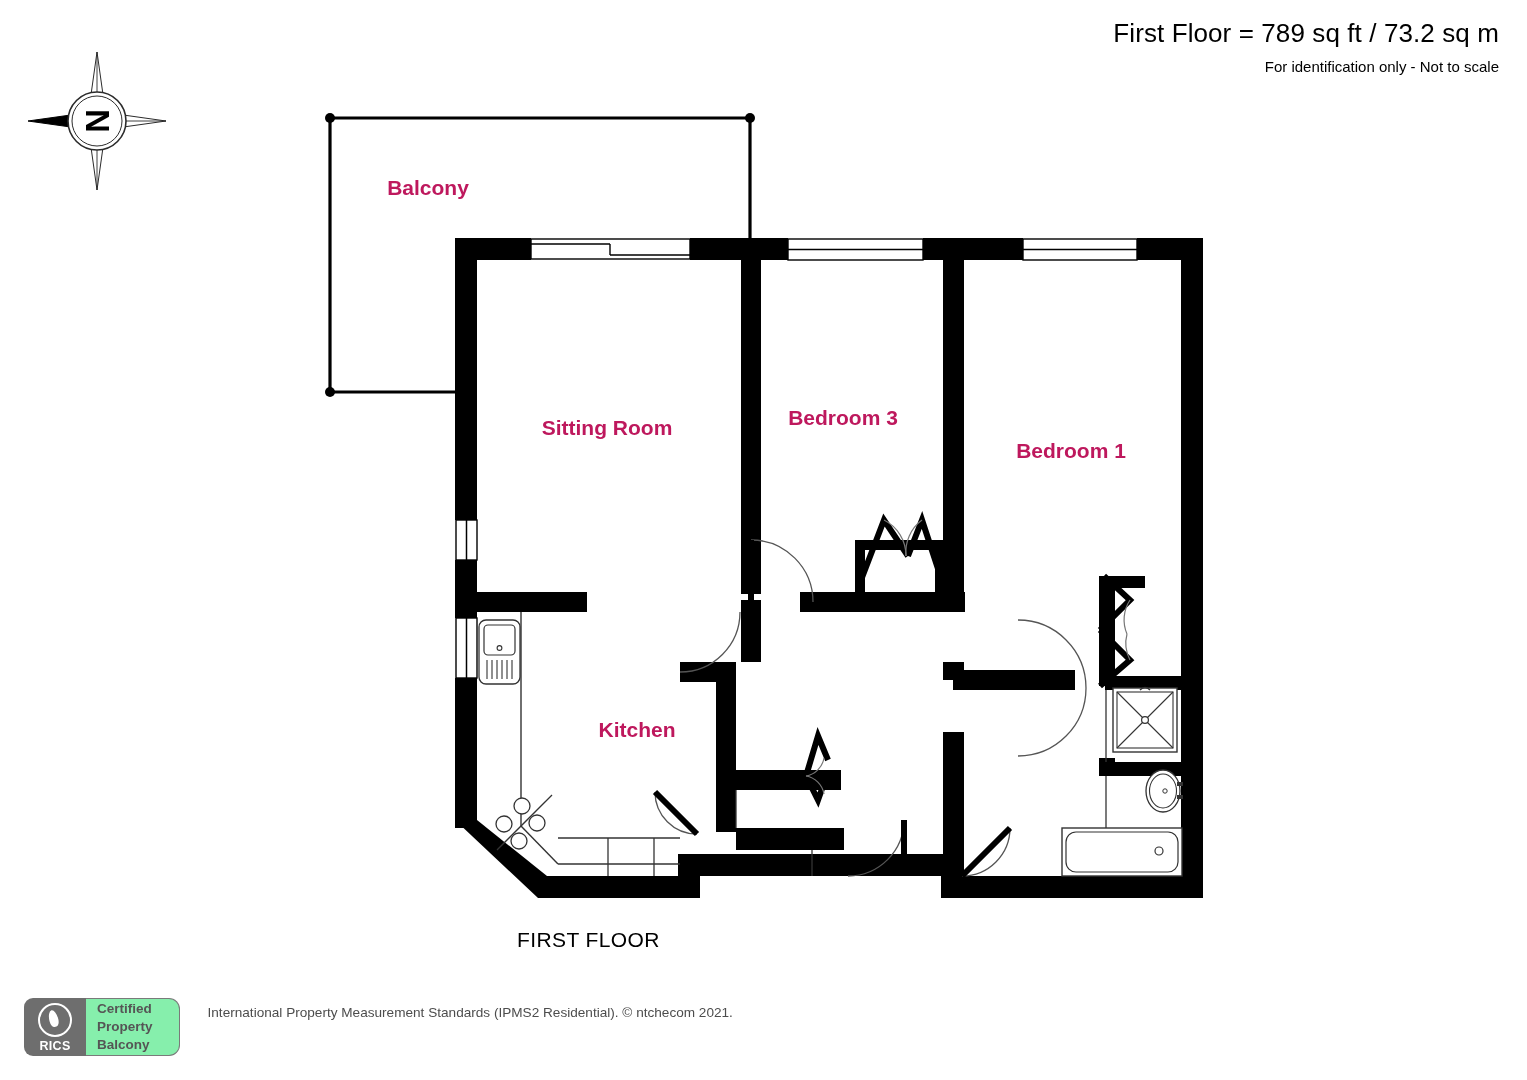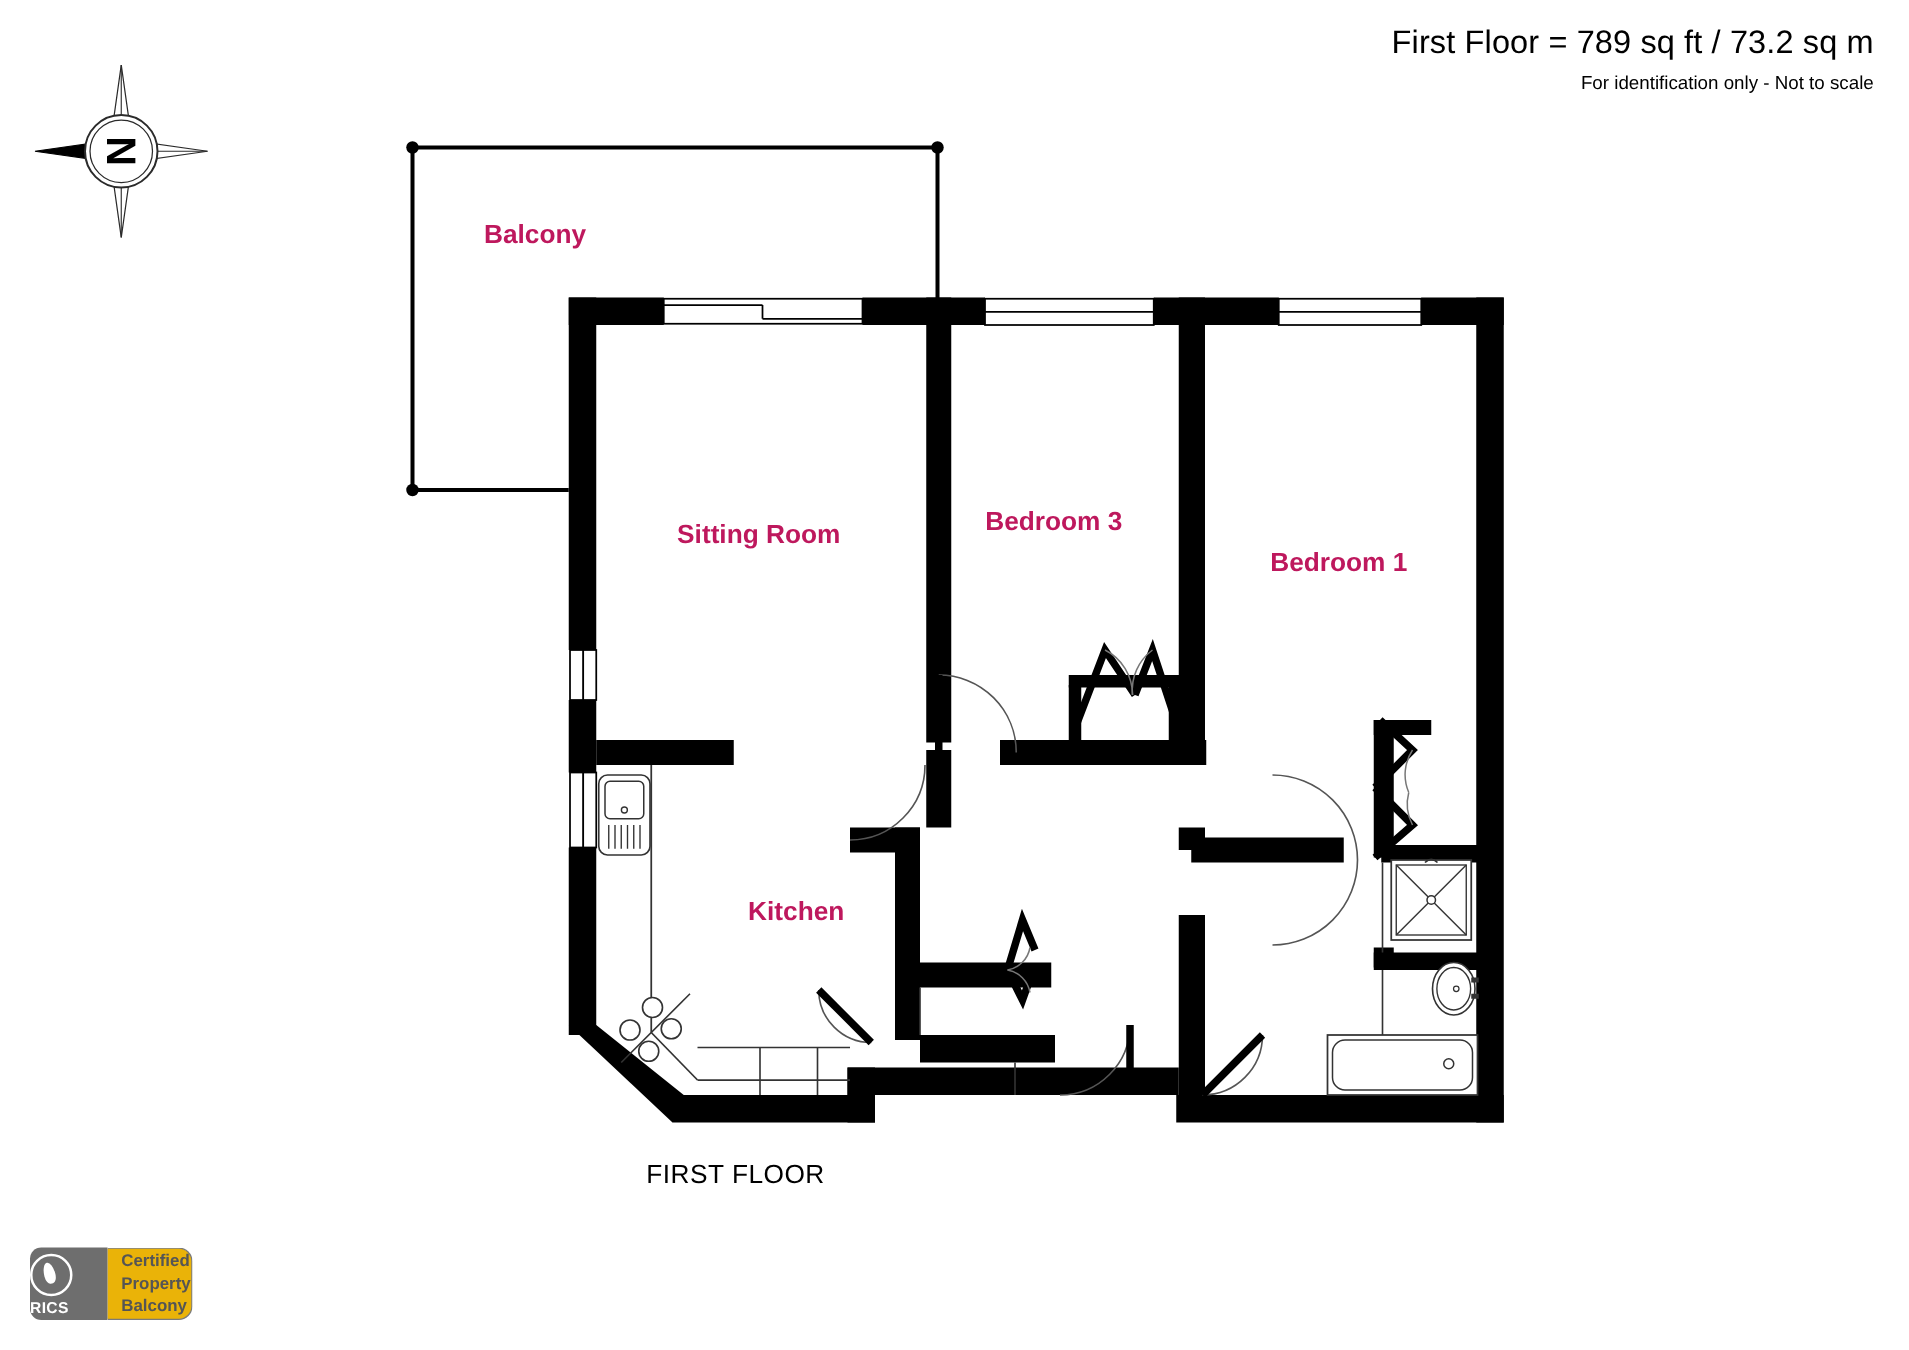--- a/index.html
+++ b/index.html
@@ -92,20 +92,21 @@
     height: 58px;
   }
   #rics-mark {
     width: 62px;
     height: 58px;
     background: #6e6e6e;
     border-radius: 9px 0 0 9px;
     position: relative;
     display: flex;
     flex-direction: column;
+    align-items: center;
     justify-content: center;
   }
   #rics-emblem {
     width: 30px;
     height: 30px;
     border: 2px solid #ffffff;
     border-radius: 50%;
     position: relative;
     margin-top: 1px;
   }
@@ -124,25 +125,25 @@
     font-size: 12.5px;
     font-weight: bold;
     color: #ffffff;
     letter-spacing: 0.3px;
     margin-top: 2px;
   }
   #rics-text-box {
     border: 1.6px solid #7a7a7a;
     border-left: none;
     border-radius: 0 11px 11px 0;
-    padding: 4px 0 4px 11px;
+    padding: 4px 26px 4px 11px;
     display: flex;
     flex-direction: column;
     justify-content: center;
-    background: #eab308;
+    background: #86efac;
   }
   #rics-text-box div {
     font-size: 13.5px;
     font-weight: bold;
     color: #555555;
     line-height: 1.34;
     white-space: nowrap;
   }
   #footer-note {
     margin-left: 28px;
@@ -429,14 +430,15 @@
       <div id="rics-wordmark">RICS</div>
     </div>
     <div id="rics-text-box">
       <div>Certified</div>
       <div>Property</div>
       <div>Balcony</div>
     </div>
   </div>
 
   <div id="footer-note">
+    <div>International Property Measurement Standards (IPMS2 Residential).    © ntchecom 2021.</div>
   </div>
 </div>
 
 </body></html>

